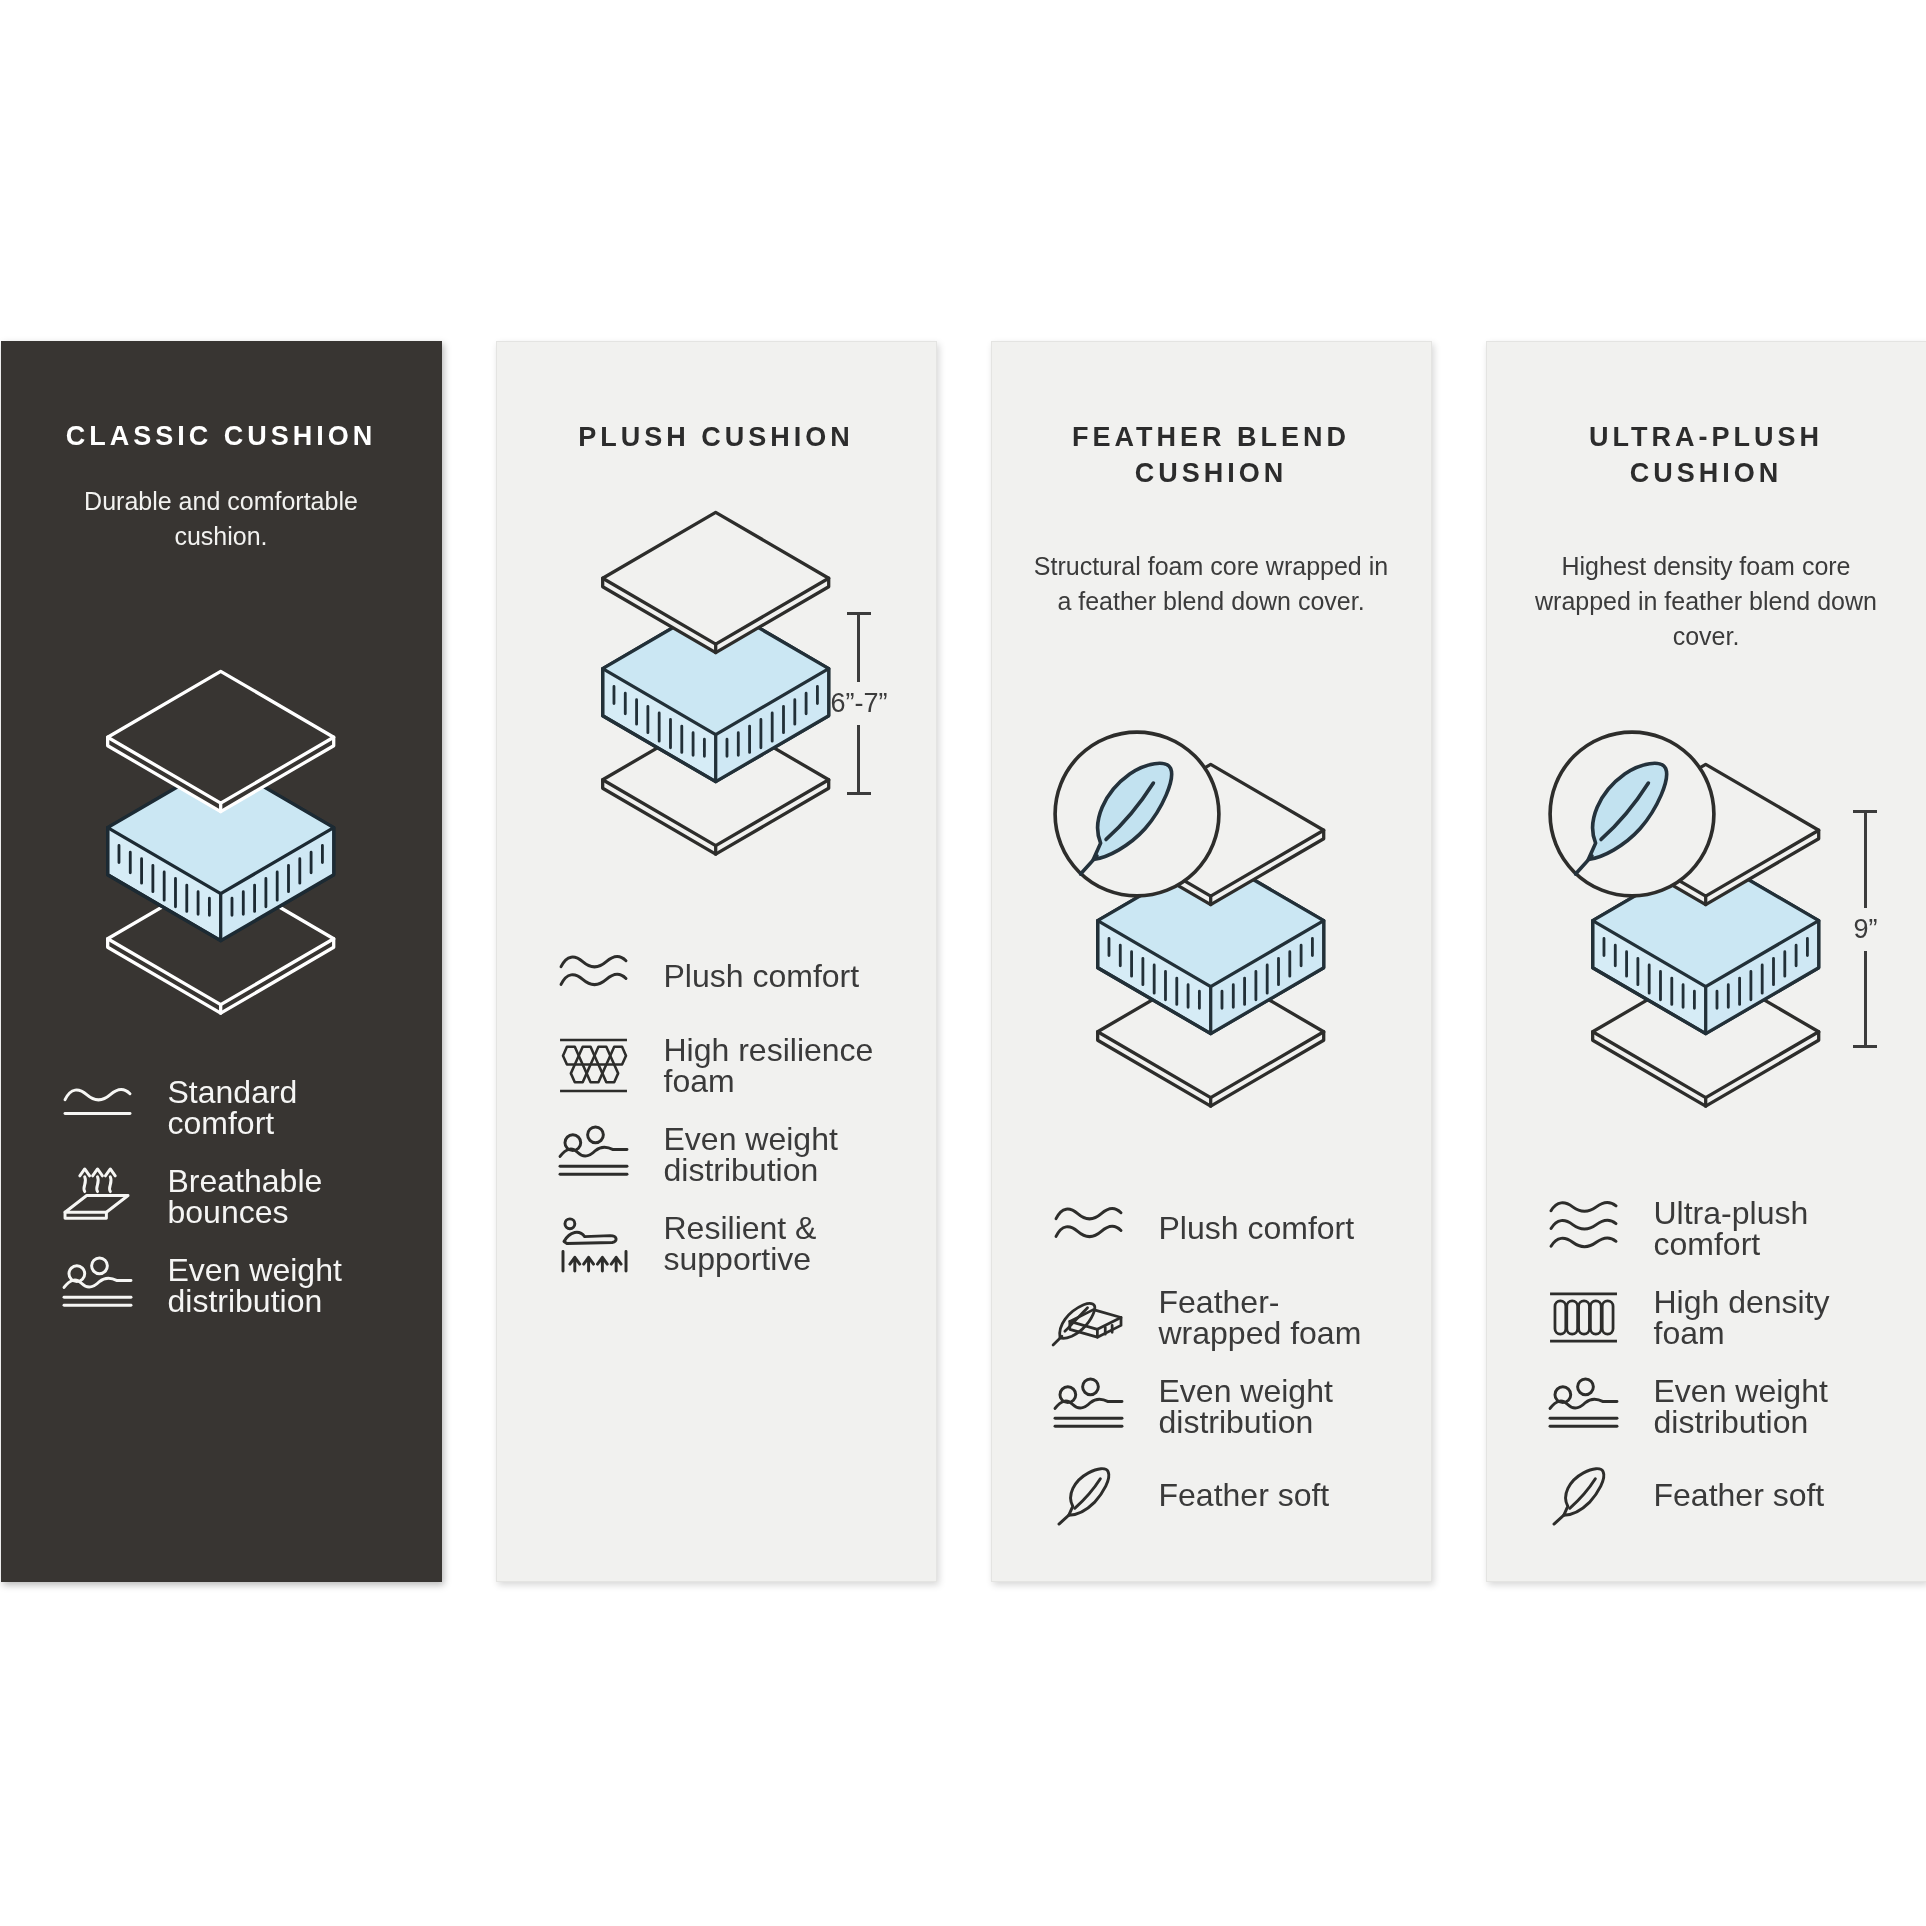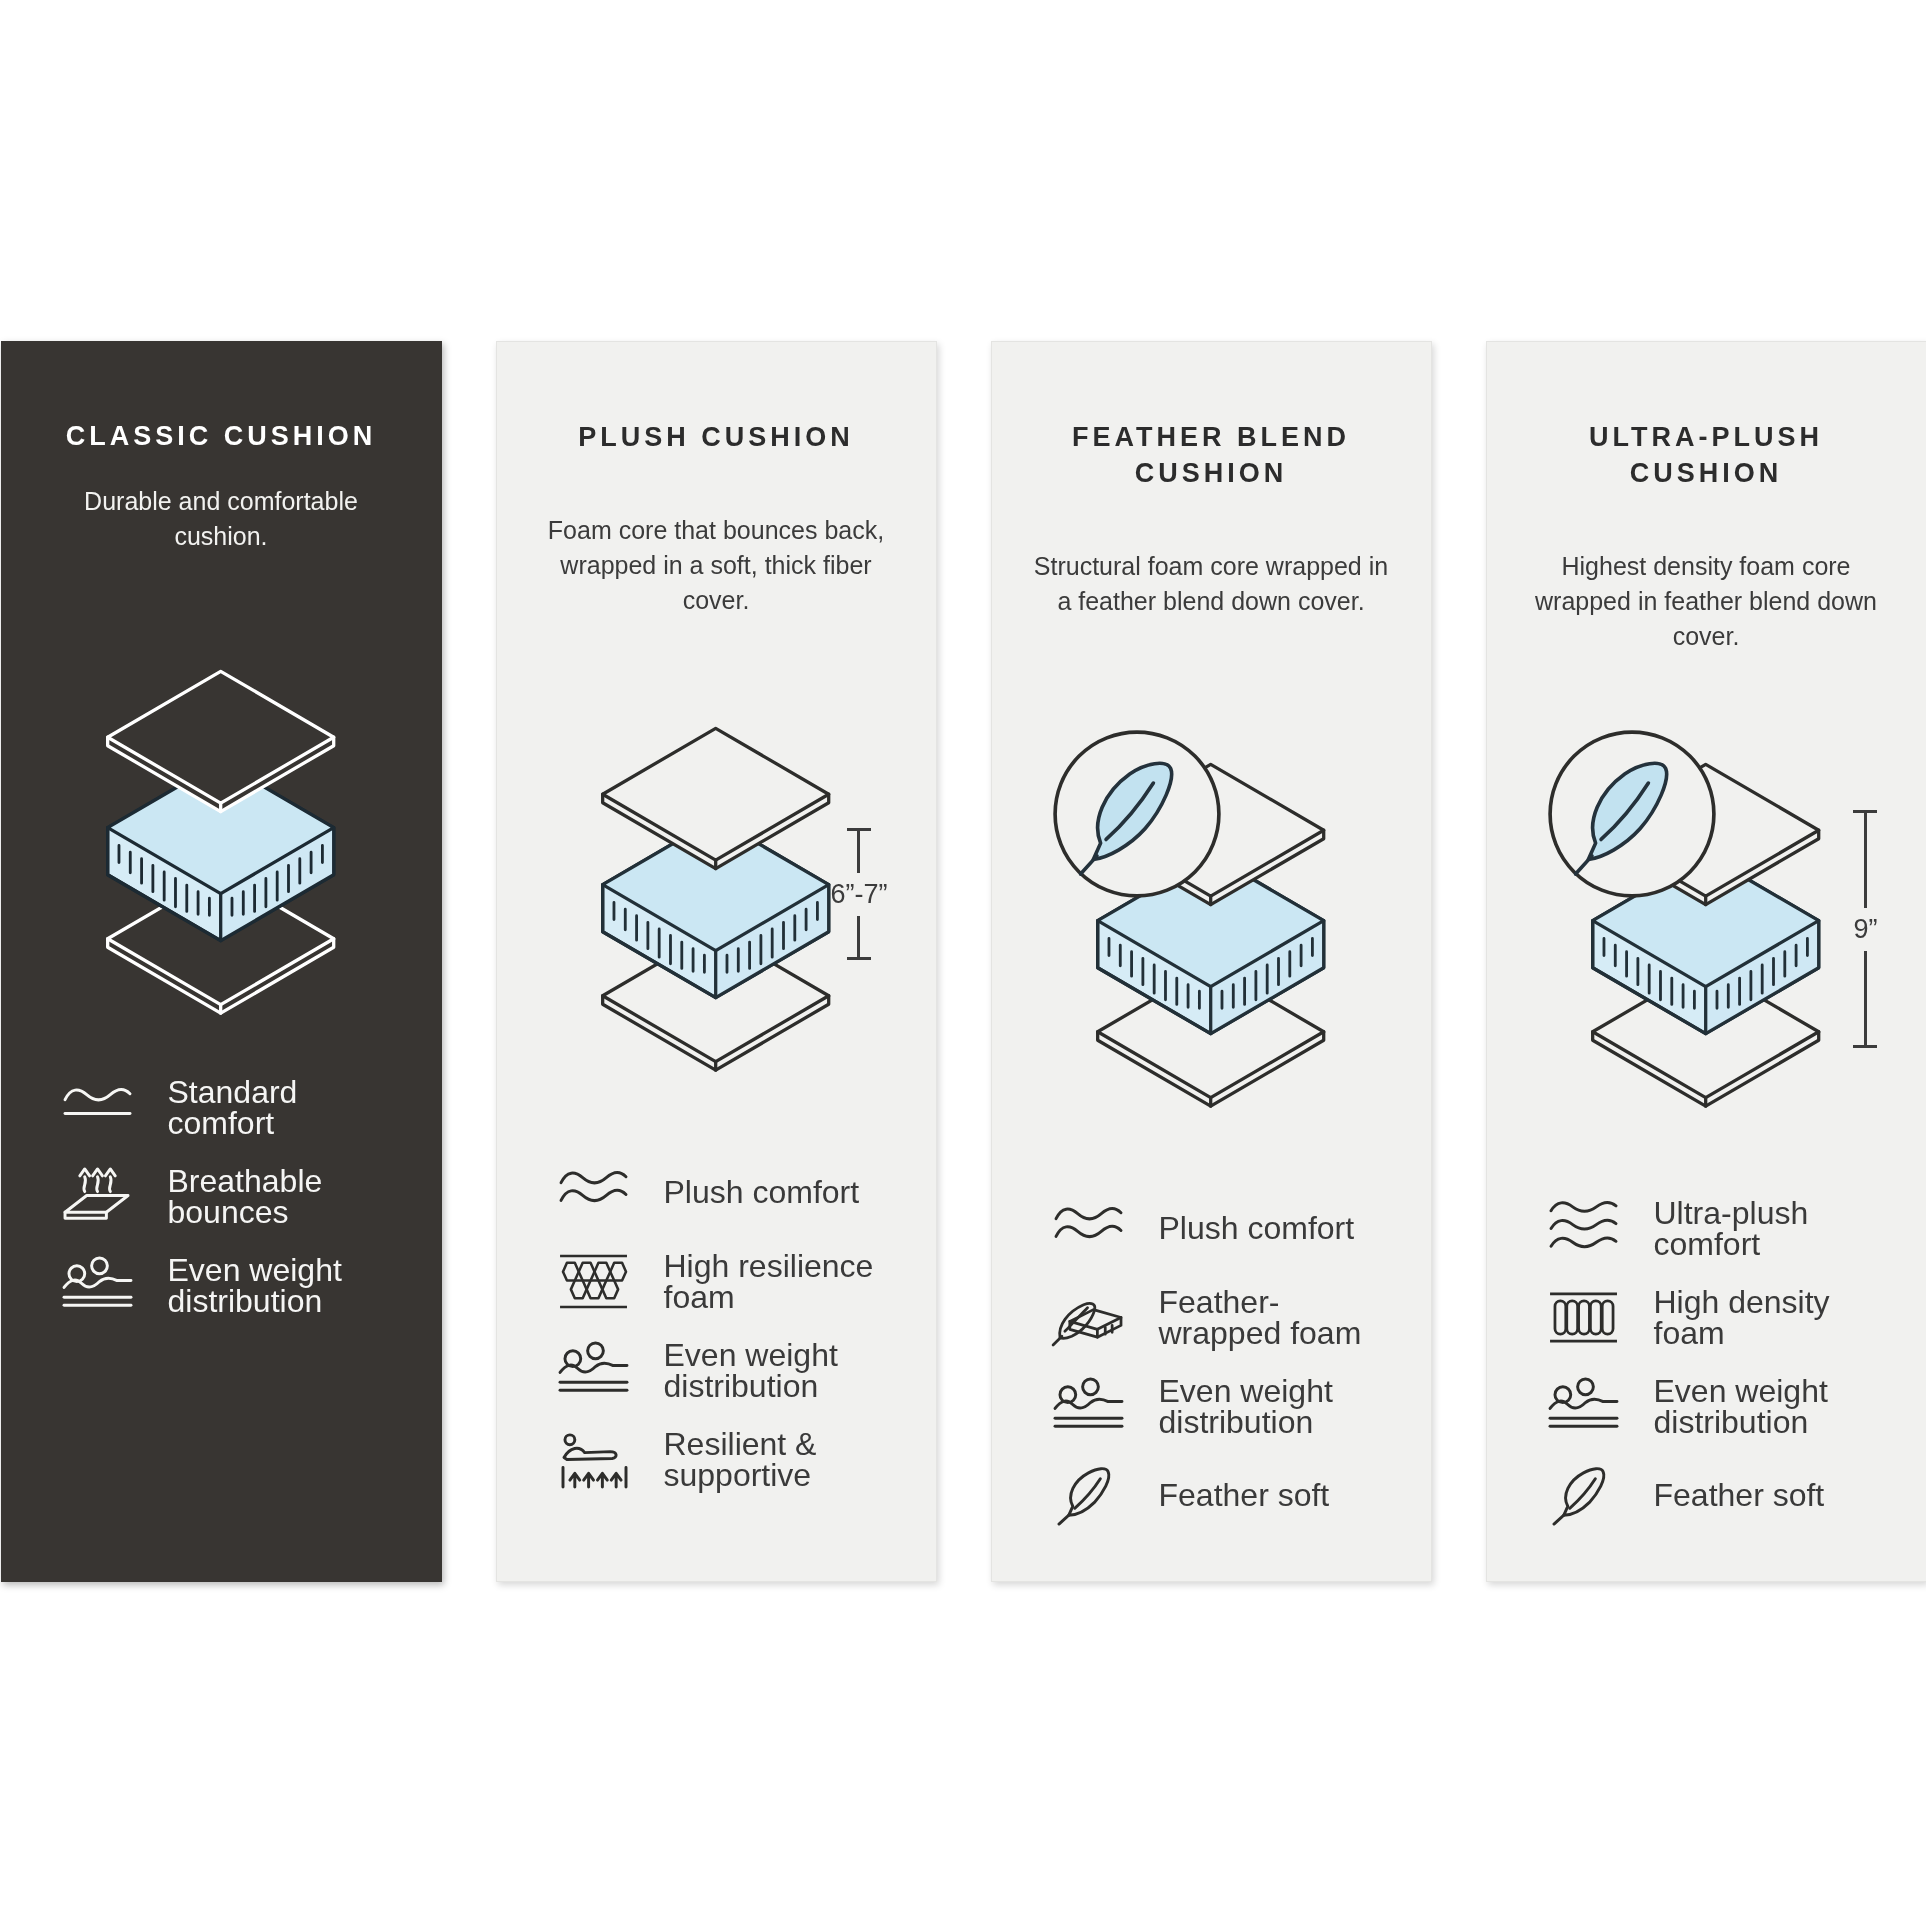--- a/index.html
+++ b/index.html
@@ -40,21 +40,21 @@
   }
   .theme-dark .desc{color:#f2f2f0;}
   .diagram{position:relative;height:396px;flex:none;}
   .cushion{display:block;margin:18px auto 0;height:356px;}
   .badge{position:absolute;top:-12px;left:26px;width:182px;height:182px;}
   .badge svg{width:182px;height:182px;display:block;}
   .measure{
     position:absolute;right:20px;display:flex;flex-direction:column;
     align-items:center;color:#3c3c3c;
   }
-  .panel-plush .measure{top:129px;height:132px;}
+  .panel-plush .measure{top:129px;height:183px;}
   .panel-ultra .measure{top:75px;height:238px;}
   .measure .cap{width:24px;height:3px;background:#3c3c3c;flex:none;}
   .measure .mline{width:3px;flex:1;background:#3c3c3c;}
   .measure .mlabel{font-size:27px;line-height:27px;padding:8px 0;white-space:nowrap;}
   .features{list-style:none;margin:38px 0 0;padding:0 0 0 28px;}
   .feature{display:flex;align-items:center;min-height:63px;margin-bottom:26px;}
   .ficon{width:83px;height:63px;flex:none;display:flex;align-items:center;justify-content:center;}
   .ficon svg{width:79px;height:63px;display:block;color:var(--stroke);}
   .theme-dark .ficon svg{color:#f6f6f4;}
   .flabel{margin-left:28px;font-size:32px;line-height:31px;max-width:238px;}
@@ -247,21 +247,20 @@
                 <use href="#sym-evenweight"></use>
               </svg>
             </span>
           <span class="flabel">Even weight distribution</span>
         </li>
       </ul>
     </section>
 
     <section class="panel theme-light panel-plush">
       <h2 class="title">PLUSH CUSHION</h2>
-      <p class="desc">Foam core that bounces back, wrapped in a soft, thick fiber cover.</p>
       <div class="diagram">
         <svg class="cushion" viewBox="0 0 320 378">
             <use href="#sym-cushion"></use>
           </svg>
         <div class="measure">
           <span class="cap"></span>
           <span class="mline"></span>
           <span class="mlabel">6”-7”</span>
           <span class="mline"></span>
           <span class="cap"></span>

